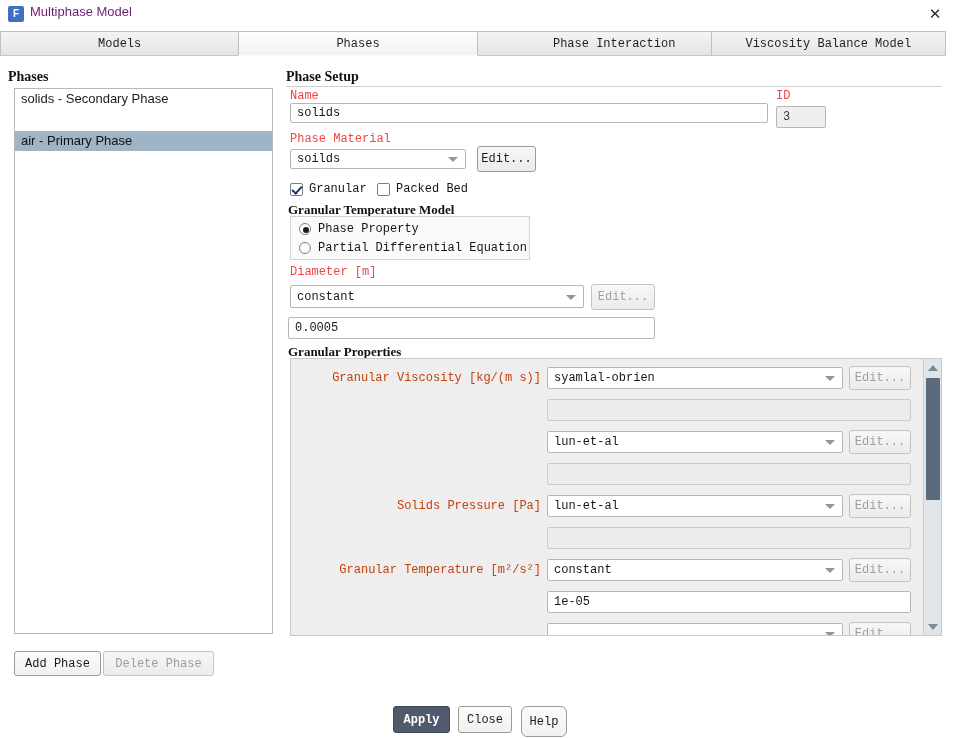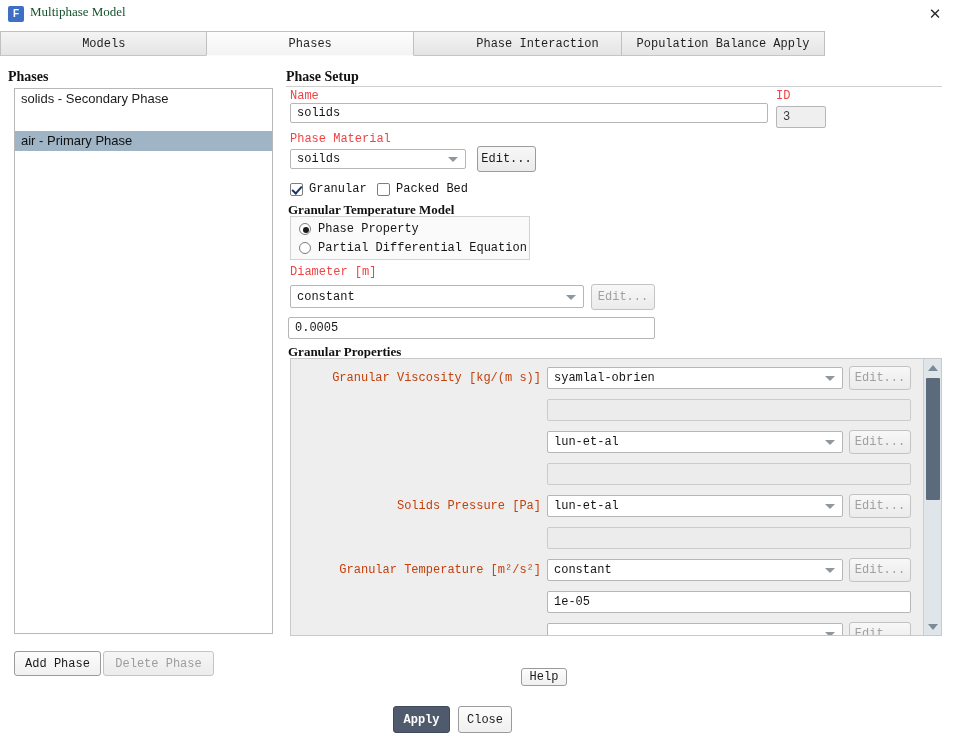--- a/index.html
+++ b/index.html
@@ -18,32 +18,32 @@
   }
   #app-icon {
     position: absolute; left: 8px; top: 6px; width: 16px; height: 16px;
     background: #3f6fc4; border-radius: 2px;
     color: #ffffff; font-size: 10px; font-weight: bold;
     text-align: center; line-height: 16px;
     font-family: "Liberation Sans", sans-serif;
   }
   #window-title {
     position: absolute; left: 30px; top: 4px;
-    font-size: 13px; color: #14532d;
-    font-family: Liberation Serif, serif;
+    font-size: 13px; color: #701a75;
+    font-family: Liberation Sans, sans-serif;
   }
   #close-btn {
     position: absolute; right: 0; top: 0; width: 44px; height: 28px;
     font-size: 15px; color: #2b2b2b; line-height: 28px; text-align: center;
     cursor: pointer;
   }
 
   
   #tabbar {
-    position: absolute; left: 0; top: 31px; width: 824px; height: 25px;
+    position: absolute; left: 0; top: 31px; width: 945px; height: 25px;
     border-bottom: 1px solid #c6c6c6;
     display: flex;
   }
   .tab {
     height: 25px;
     display: flex; align-items: center; justify-content: center;
     font-family: "Liberation Mono", monospace;
     font-size: 12px; color: #1f1f1f;
     background: linear-gradient(to bottom, #f4f4f4 0%, #e4e4e4 100%);
     border: 1px solid #c0c0c0;
@@ -266,37 +266,37 @@
     position: absolute; left: 393px; top: 706px; width: 57px; height: 27px;
     background: #4f5b6d; border: 1px solid #3f4a5a; border-radius: 3px;
     color: #ffffff;
     font-family: "Liberation Mono", monospace; font-size: 12px; font-weight: bold;
     display: flex; align-items: center; justify-content: center; cursor: pointer;
   }
   #close-action-btn {
     position: absolute; left: 458px; top: 706px; width: 54px; height: 27px;
   }
   #help-btn {
-    position: absolute; left: 521px; top: 668px; width: 46px; height: 18px;
+    position: absolute; left: 521px; top: 706px; width: 46px; height: 31px; border-radius: 6px;
   }
 </style>
 </head>
 <body>
 
 <div id="titlebar">
   <div id="app-icon">F</div>
   <div id="window-title">Multiphase Model</div>
   <div id="close-btn">✕</div>
 </div>
 
 <div id="tabbar">
   <div class="tab" id="tab-0">Models</div>
   <div class="tab active" id="tab-1">Phases</div>
   <div class="tab" id="tab-2">Phase Interaction</div>
-  <div class="tab" id="tab-3">Population Balance Apply</div>
+  <div class="tab" id="tab-3">Viscosity Balance Model</div>
 </div>
 
 <div id="phases-label">Phases</div>
 <div id="phases-list">
   <div class="phase-item">solids - Secondary Phase</div>
   <div class="phase-item selected" id="phase-item-0">air - Primary Phase</div>
 </div>
 
 <div class="btn" id="add-phase-btn">Add Phase</div>
 <div class="btn disabled" id="delete-phase-btn">Delete Phase</div>

